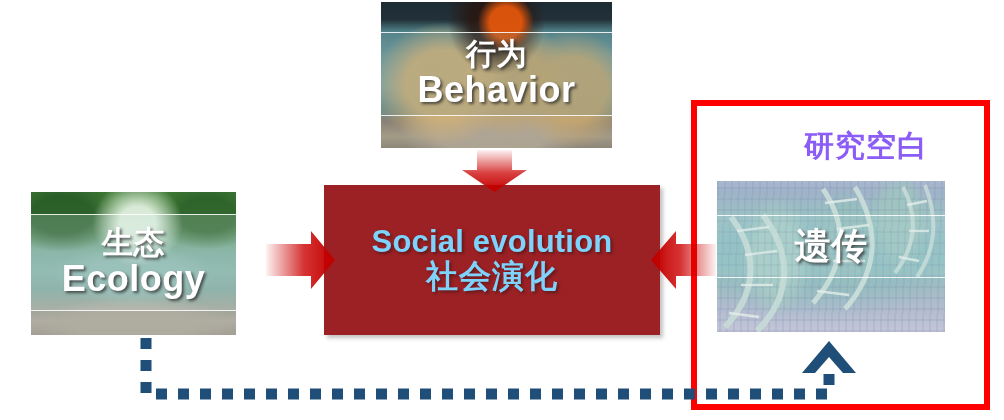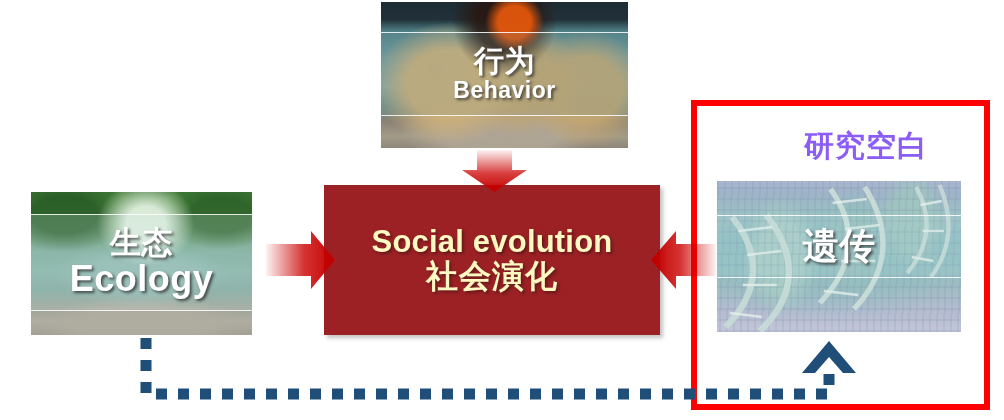--- a/index.html
+++ b/index.html
@@ -19,21 +19,20 @@
     position: absolute;
     left: 0; top: 0;
     width: 1004px;
     height: 420px;
   }
 
   
   .photo-card {
     position: absolute;
     overflow: hidden;
-    padding-left: 16px;
   }
   .photo-card .photo {
     position: absolute;
     left: 0; top: 0;
     width: 100%;
     height: 100%;
   }
   .photo-card .band {
     position: absolute;
     left: 0;
@@ -77,21 +76,21 @@
         #4f7f86 20%, #6e9a9c 38%,
         #7fa5a3 58%, #6d8c85 72%,
         #8a8275 82%, #a39a87 92%, #8e8779 100%);
   }
   #behavior-card .band {
     top: 30px;
     height: 84px;
     background: rgba(110,150,155,0.18);
   }
   #behavior-card .line-cn { font-size: 30px; }
-  #behavior-card .line-en { font-size: 23px; }
+  #behavior-card .line-en { font-size: 36px; }
 
   
   #ecology-card {
     left: 31px; top: 192px;
     width: 205px; height: 143px;
   }
   #ecology-photo {
     background:
       radial-gradient(ellipse 22% 30% at 52% 22%, rgba(240,250,240,0.85) 0 40%, rgba(240,250,240,0) 100%),
       radial-gradient(ellipse 30% 26% at 15% 16%, rgba(36,86,36,0.8) 0 50%, rgba(36,86,36,0) 100%),
@@ -155,21 +154,21 @@
     left: 324px; top: 185px;
     width: 336px; height: 150px;
     background: #9c2125;
     box-shadow: 3px 3px 4px rgba(120,120,120,0.45);
     display: flex;
     flex-direction: column;
     align-items: center;
     justify-content: center;
   }
   #central-box .c-line {
-    color: #fef9c3;
+    color: #7dd3fc;
     font-weight: bold;
     text-shadow: 2px 2px 3px rgba(60,20,20,0.6);
     white-space: nowrap;
     line-height: 1.1;
     text-align: right;
   }
   #central-box .c-en { font-size: 31px; letter-spacing: 0.2px; }
   #central-box .c-cn { font-size: 32px; letter-spacing: 1px; }
 
   

